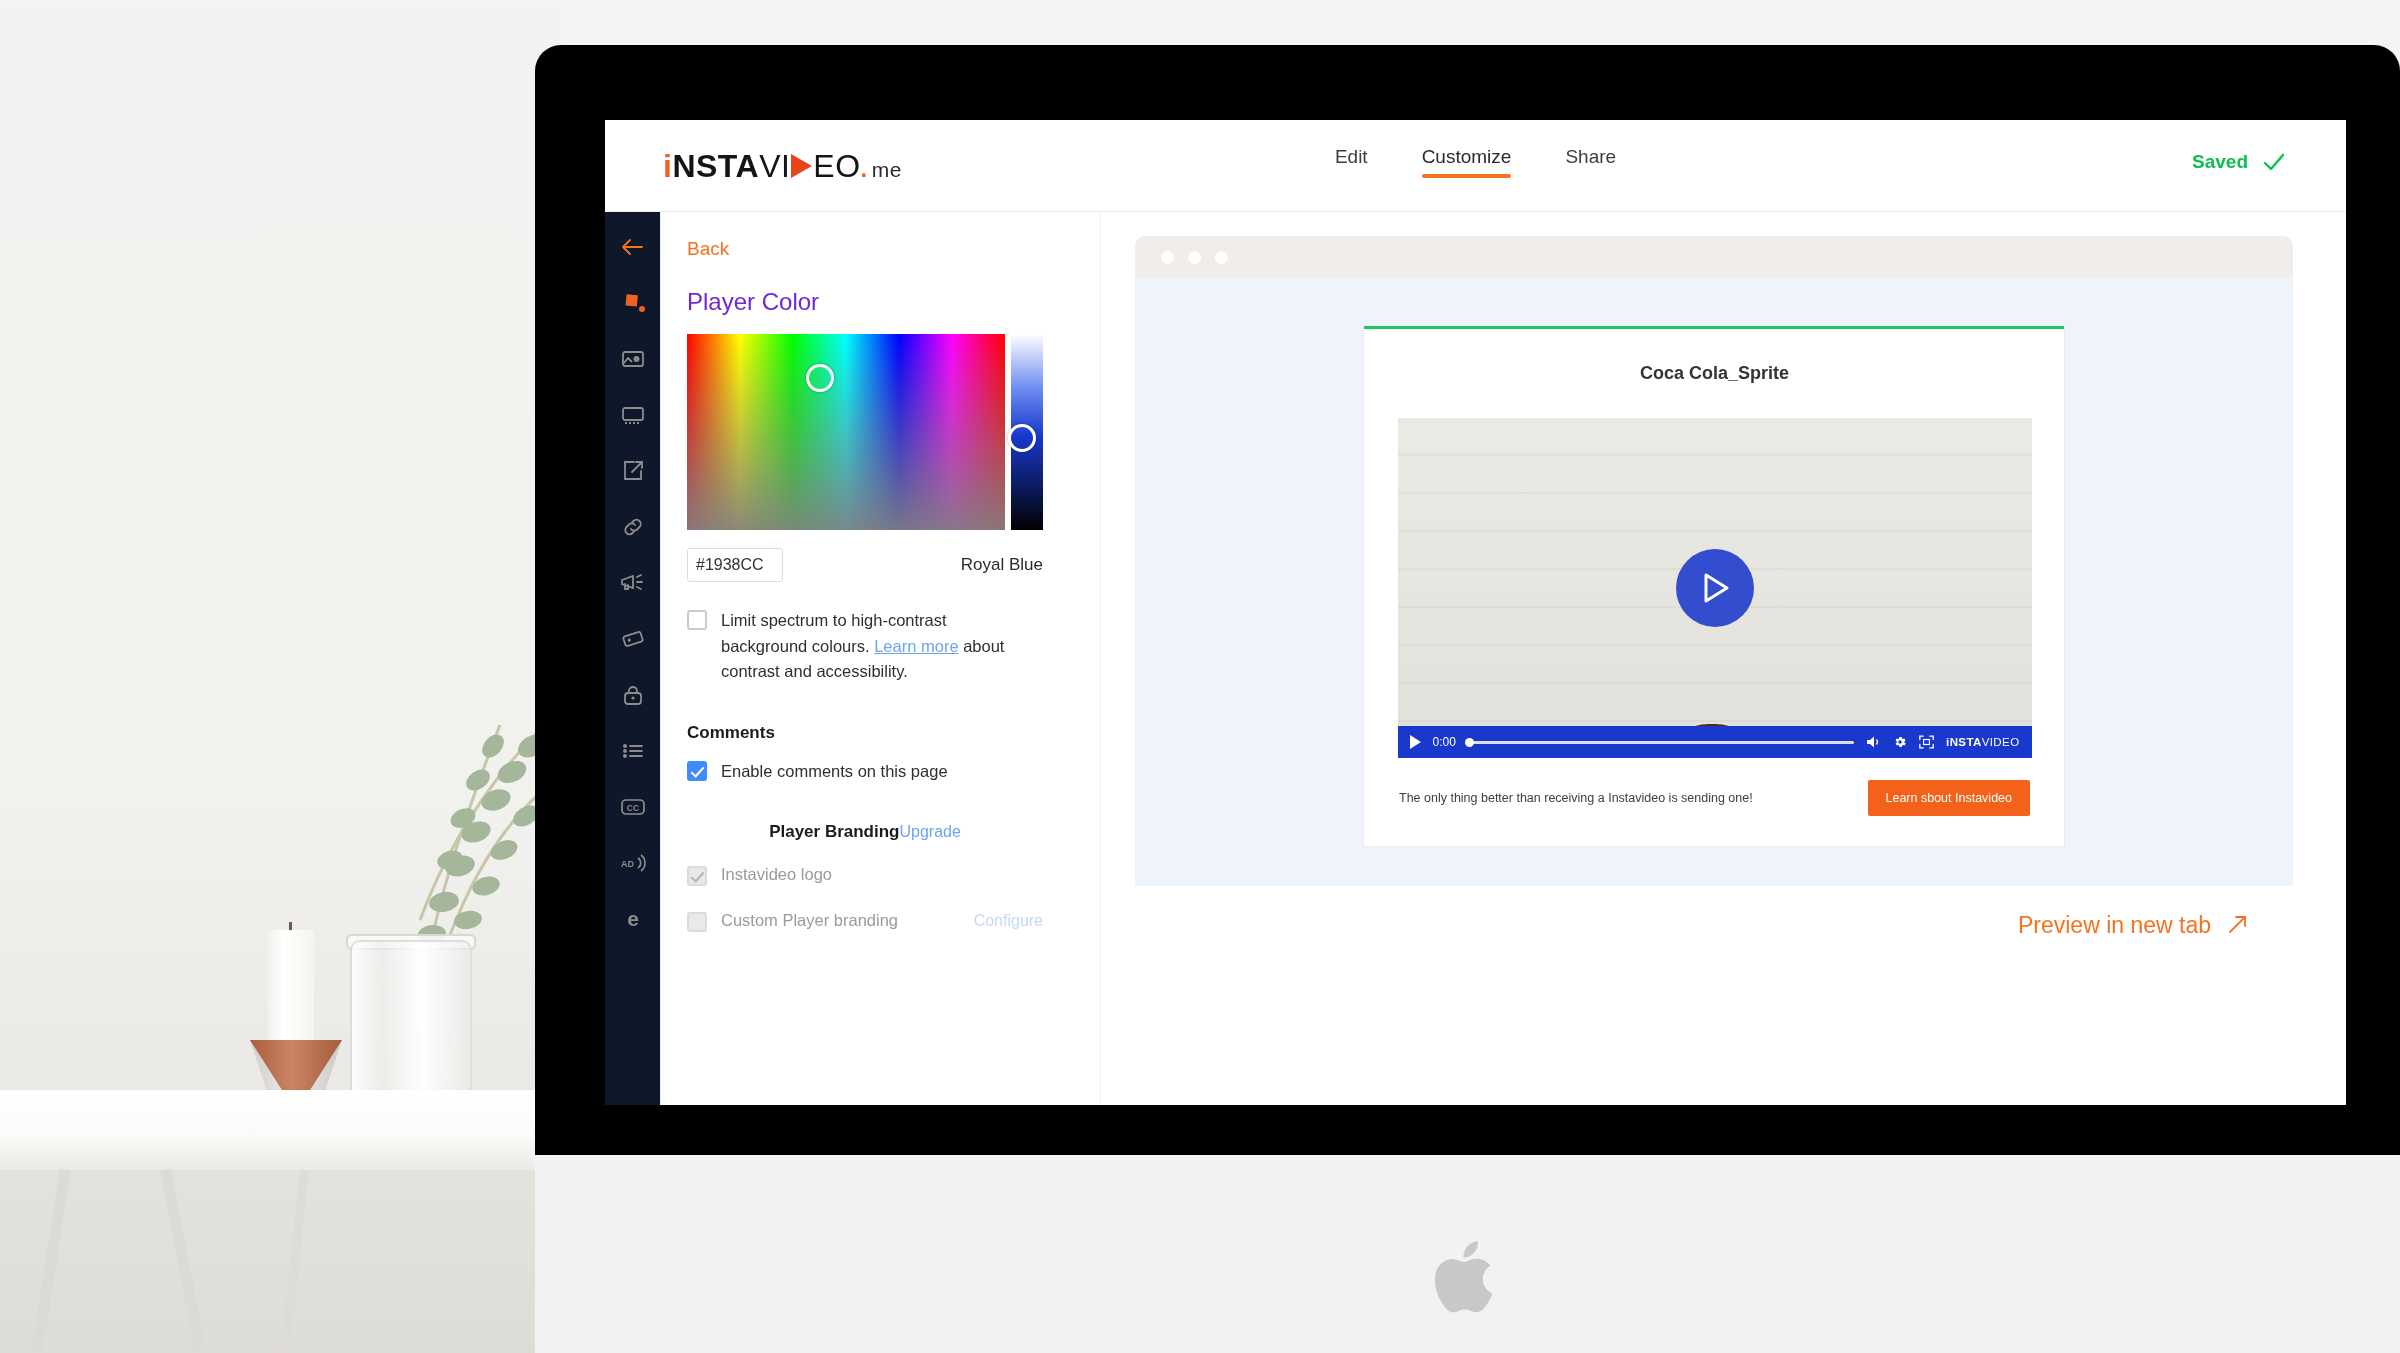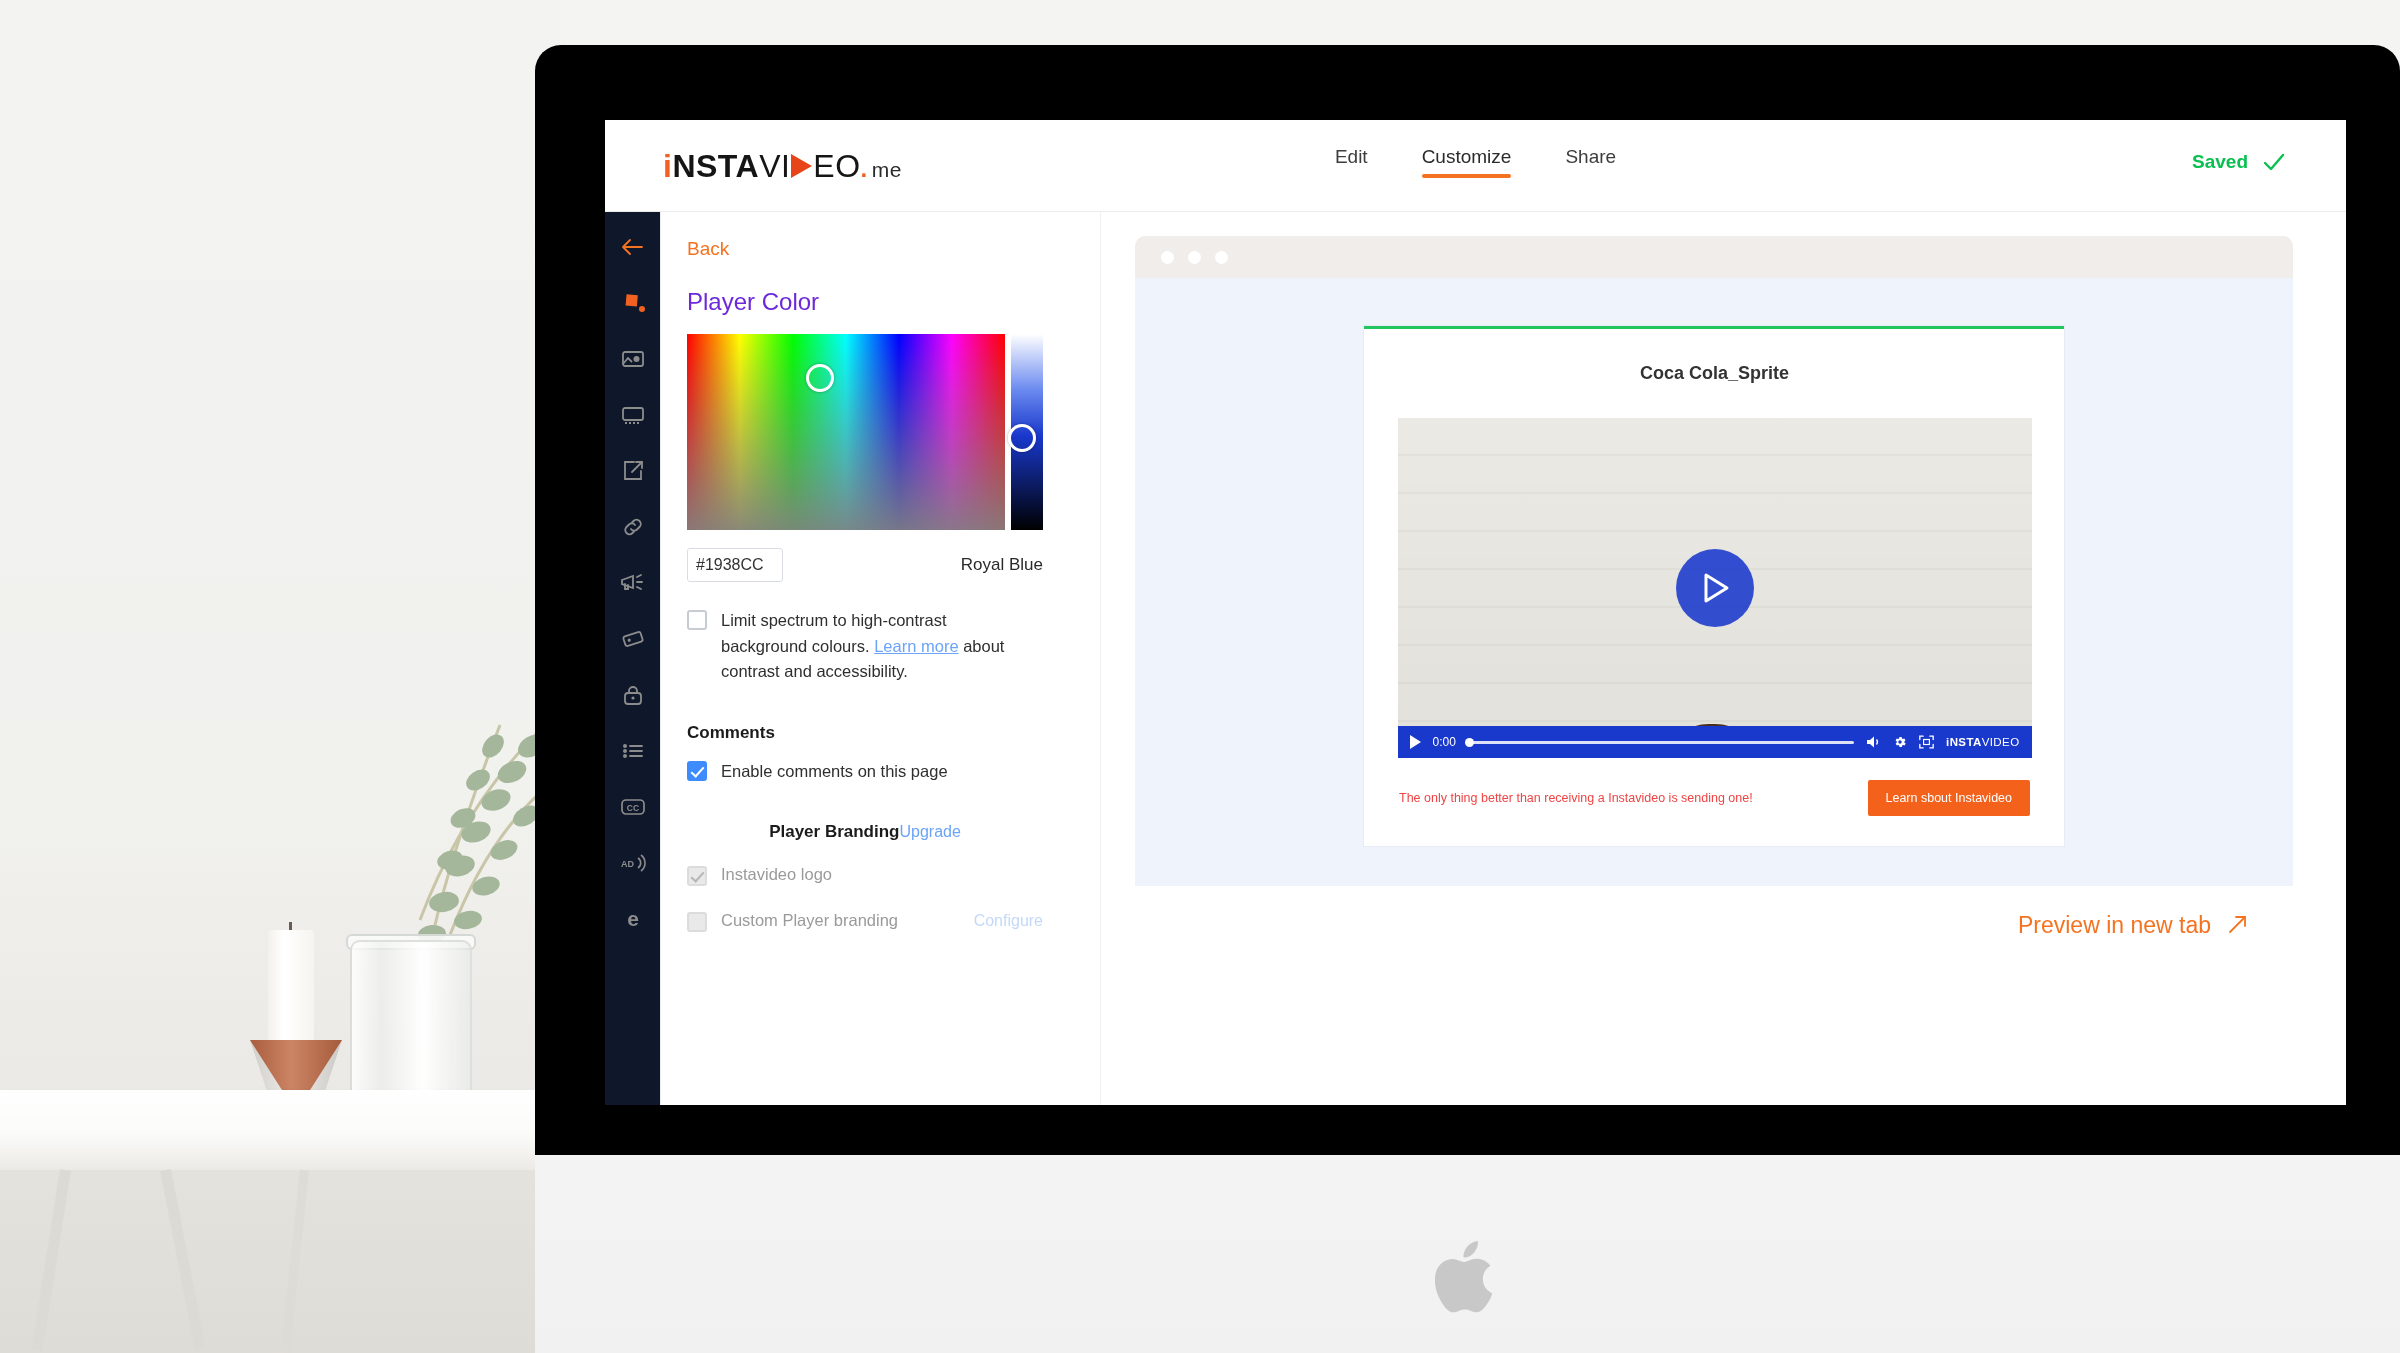--- a/index.html
+++ b/index.html
@@ -260,21 +260,21 @@
   .progress { flex:1; height: 3px; background: rgba(255,255,255,0.85); position:relative; border-radius:2px; }
   .progress-knob { position:absolute; left:-3px; top:-3px; width:9px;height:9px;border-radius:50%;background:#fff;}
   .ctrl-icon { color:#fff; display:flex; align-items:center; }
   .ctrl-brand { color:#fff; font-size: 11.5px; letter-spacing: .4px; }
   .ctrl-brand b { font-weight:700; }
 
   .cta-row {
     display:flex; align-items:center; justify-content:space-between;
     padding: 22px 34px 30px 34px;
   }
-  .cta-text { font-size: 12.5px; color:#ef4444; }
+  .cta-text { font-size: 12.5px; color:#404040; }
   .cta-btn {
     background:#F4611A; color:#fff; font-size: 12.5px; border:none;
     padding: 11px 18px; border-radius: 2px; cursor:pointer;
     font-family:"Liberation Sans", sans-serif;
   }
   .preview-link-row {
     display:flex; justify-content:flex-end; align-items:center; gap: 16px;
     padding: 26px 44px 0 0; max-width: 1158px;
   }
   .preview-link { color:#F47321; font-size: 23px; cursor:pointer; }

